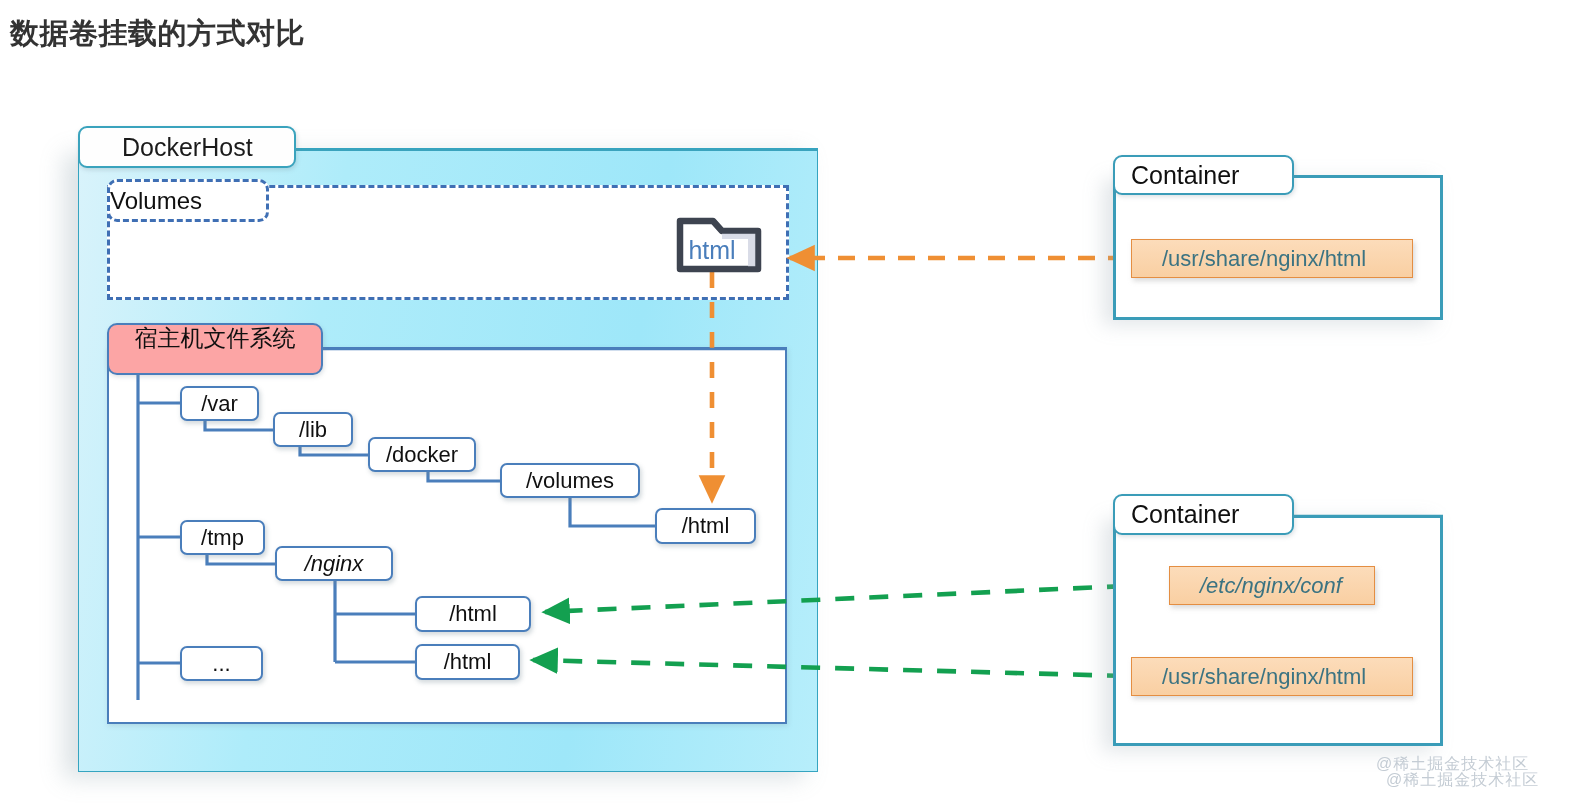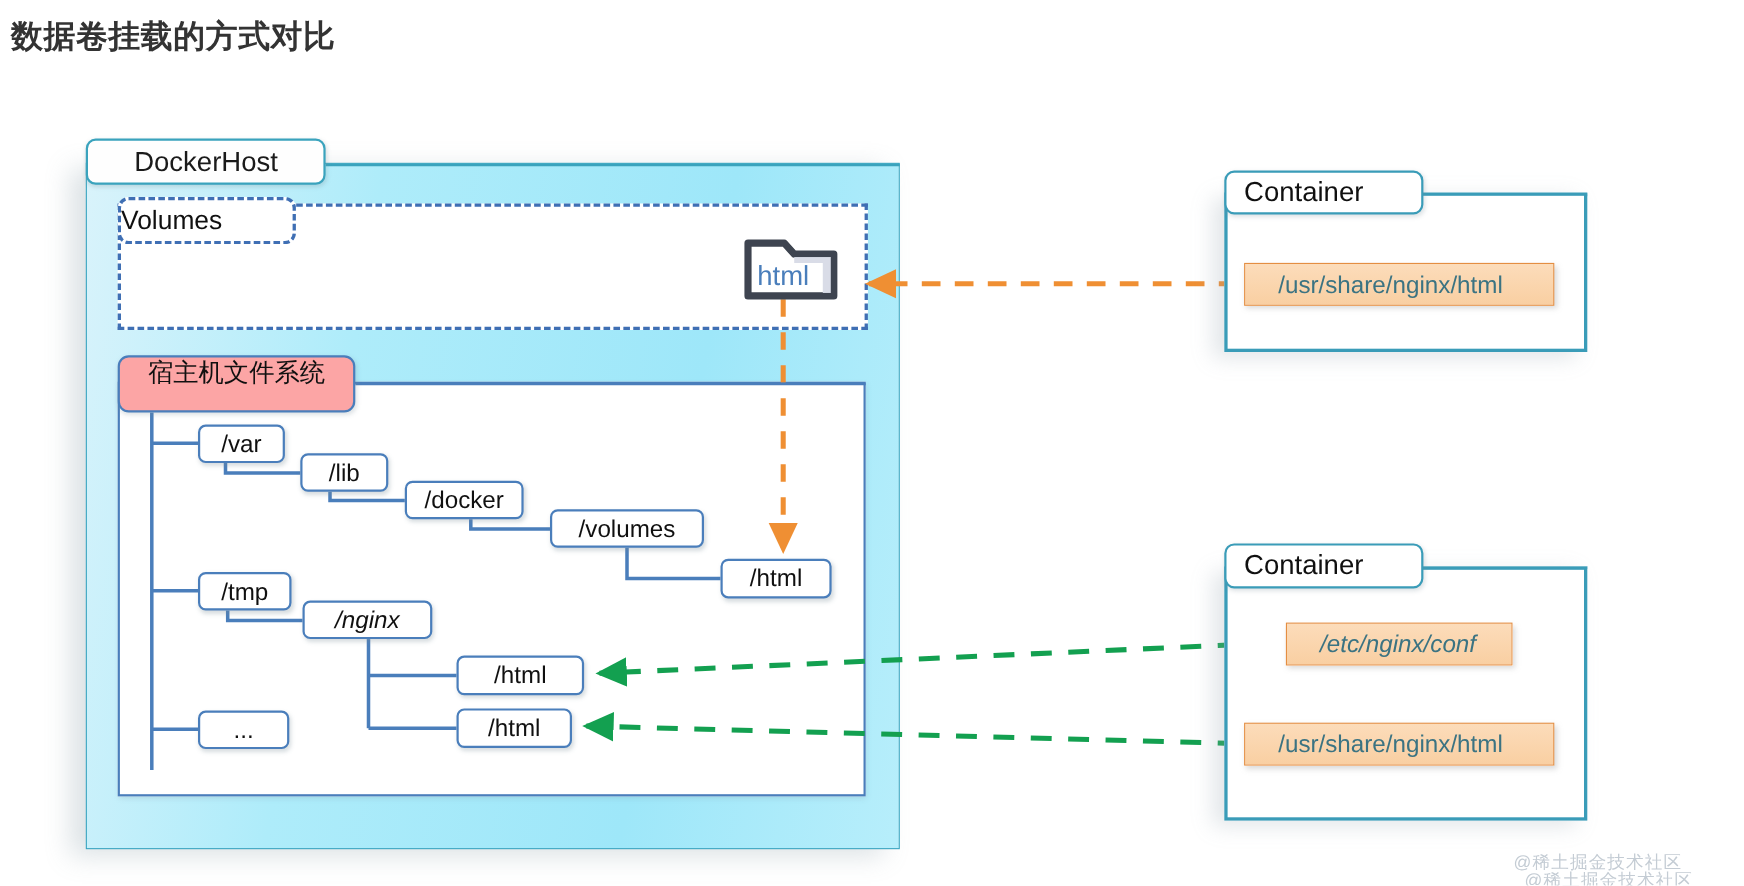--- a/index.html
+++ b/index.html
@@ -197,21 +197,20 @@
     width: 210px;
     height: 46px;
     pointer-events: none;
   }
   .wm-line {
     position: absolute;
     font-size: 16px;
     color: #c4ccd4;
     white-space: nowrap;
     letter-spacing: 1px;
-    margin-top: 20px;
   }
   #wm-line-1 { left: 6px; top: 2px; }
   #wm-line-2 { left: 16px; top: 18px; }
 </style>
 </head>
 <body>
 
 <div id="stage">
 
   <div id="page-title">数据卷挂载的方式对比</div>

